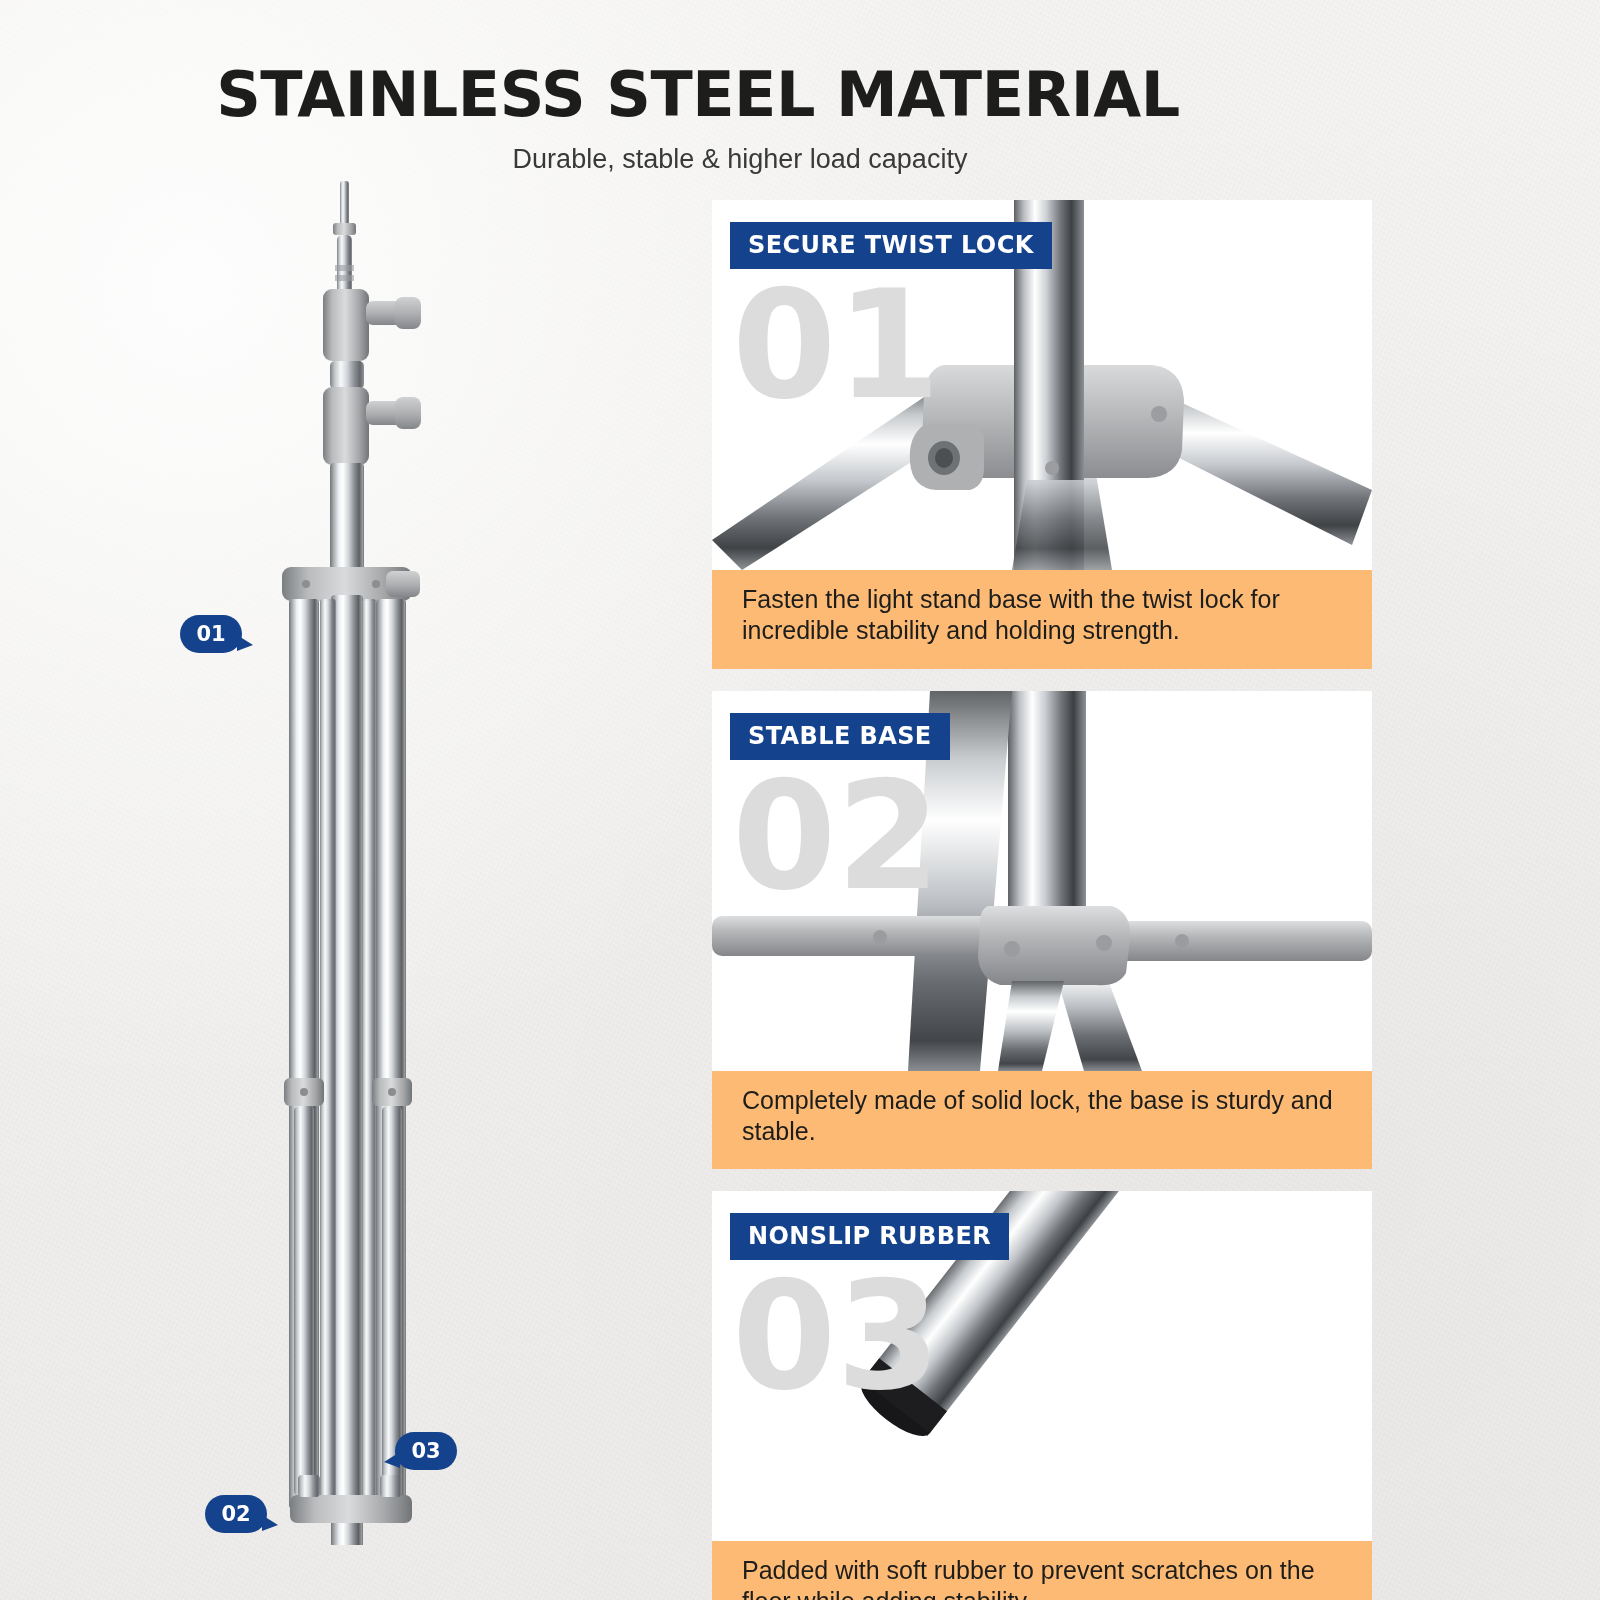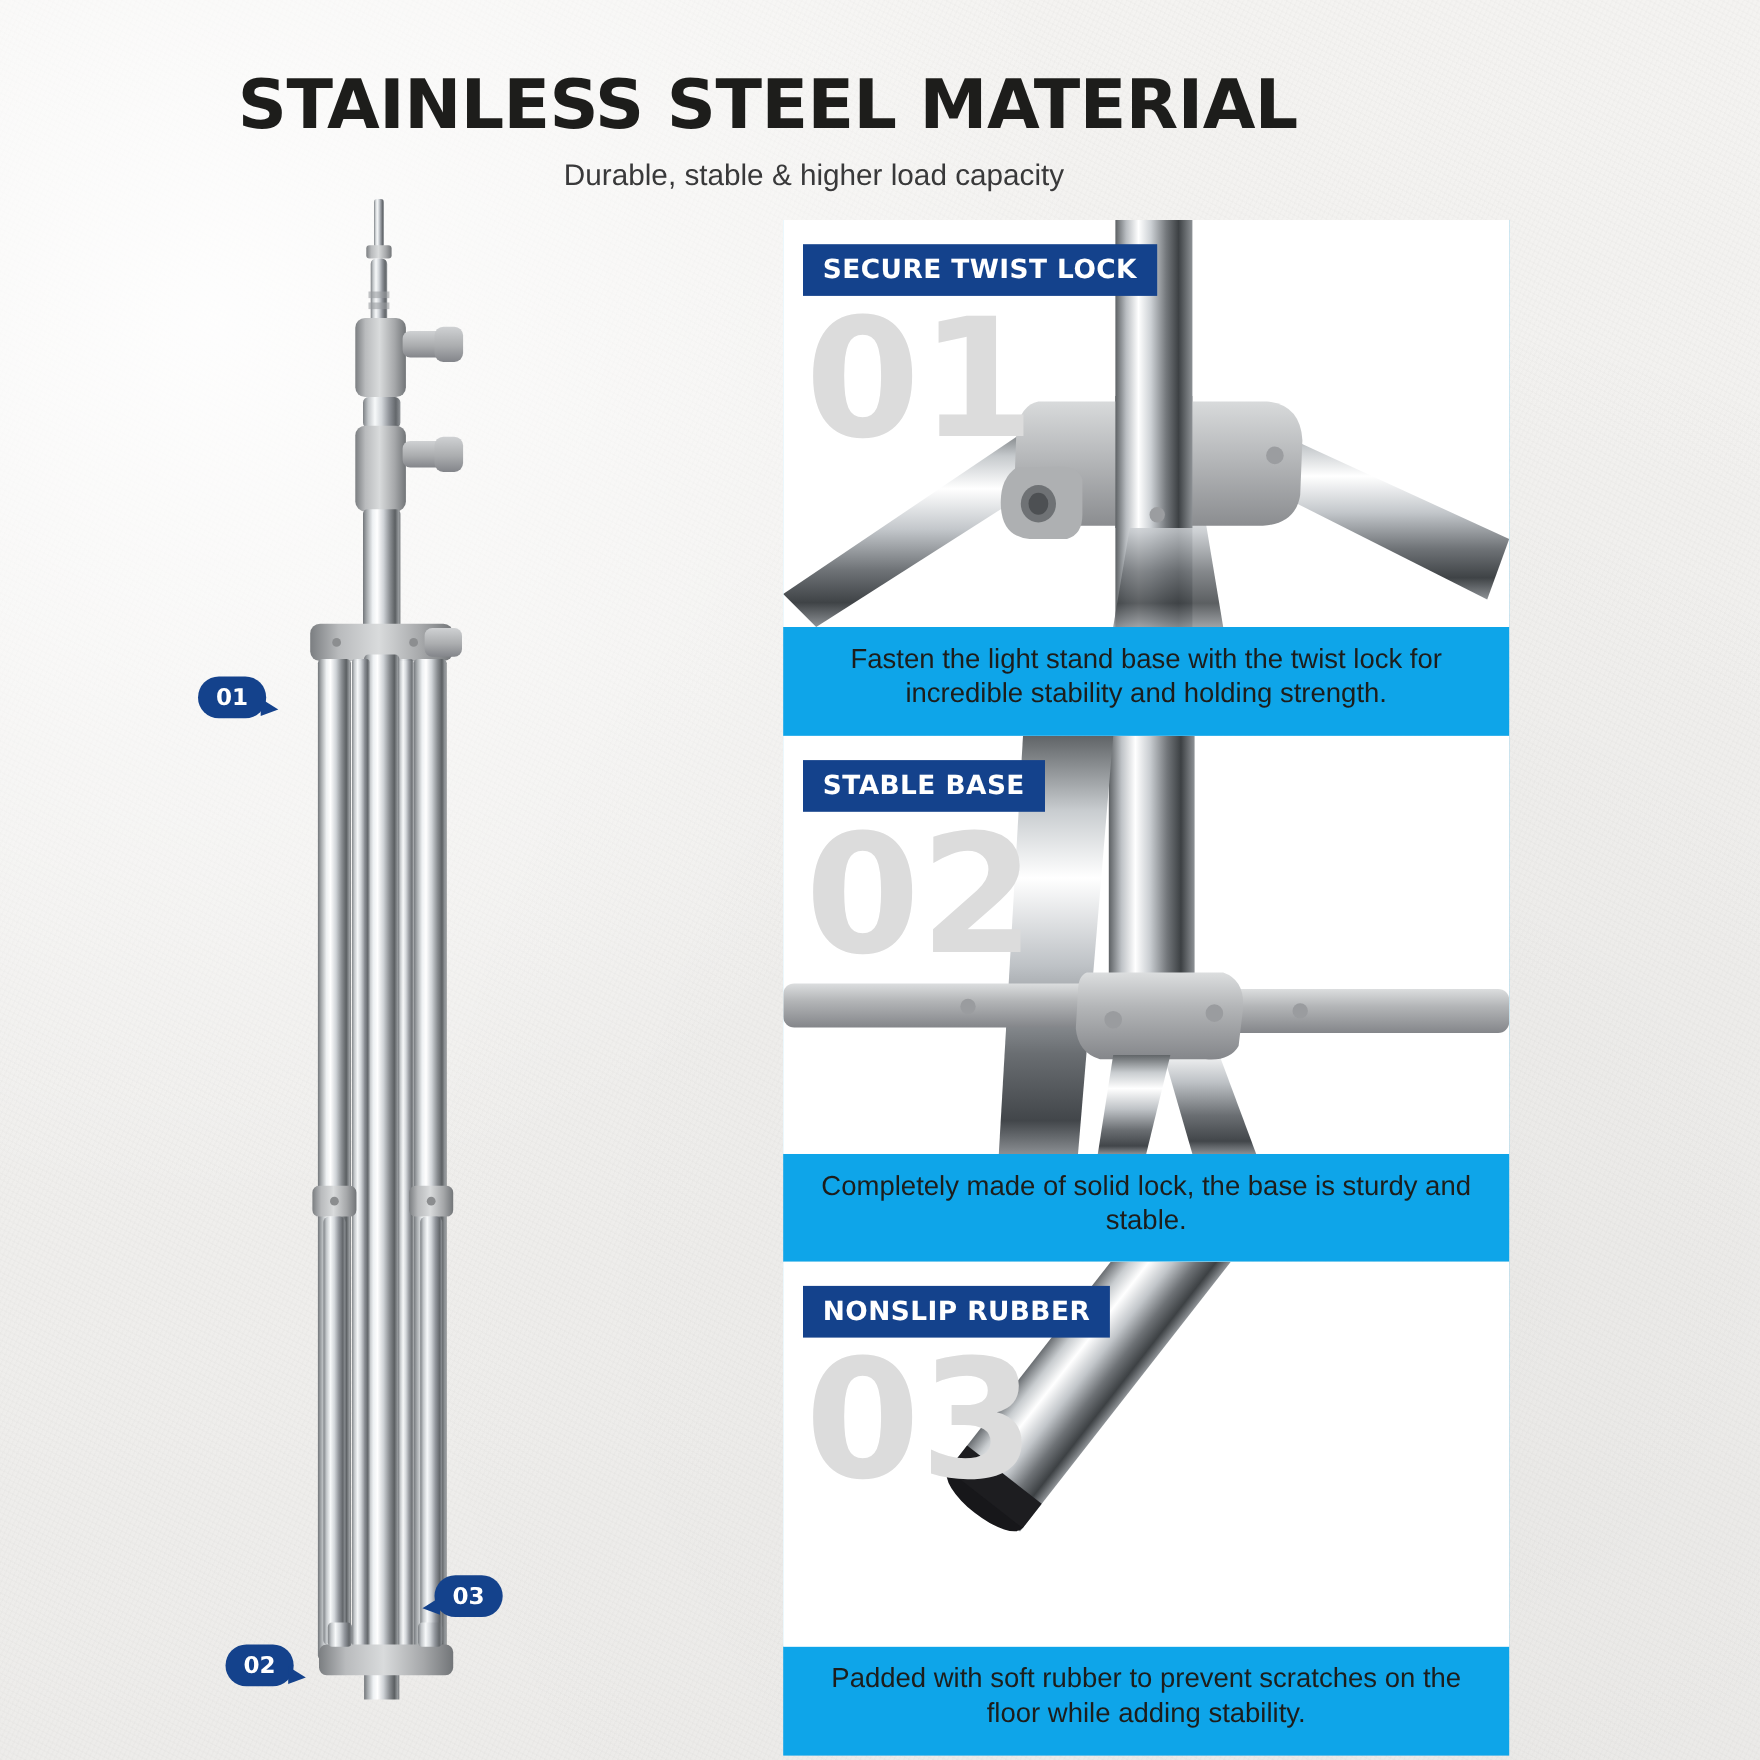--- a/index.html
+++ b/index.html
@@ -91,21 +91,22 @@
 
   
   .cards {
     position: absolute;
     left: 712px;
     top: 200px;
     width: 660px;
   }
   .card {
     position: relative;
-    background: #0ea5e9;
+    background: #fdba74;
+    margin-bottom: 22px;
   }
   .card-photo {
     position: relative;
     width: 660px;
     overflow: hidden;
     background: #ffffff;
   }
   .tag {
     position: absolute;
     left: 18px;
@@ -128,21 +129,21 @@
     color: #dcdcdc;
     line-height: 1;
     z-index: 4;
     font-family: "DejaVu Sans", sans-serif;
   }
   .caption {
     padding: 14px 30px 22px 30px;
     font-size: 25px;
     line-height: 1.25;
     color: #1d1d1b;
-    text-align: center;
+    text-align: left;
     font-family: "Liberation Sans", sans-serif;
   }
 </style>
 </head>
 <body>
 
 <div class="paper-texture"></div>
 
 <div class="headline">STAINLESS STEEL MATERIAL</div>
 <div class="subhead">Durable, stable &amp; higher load capacity</div>

